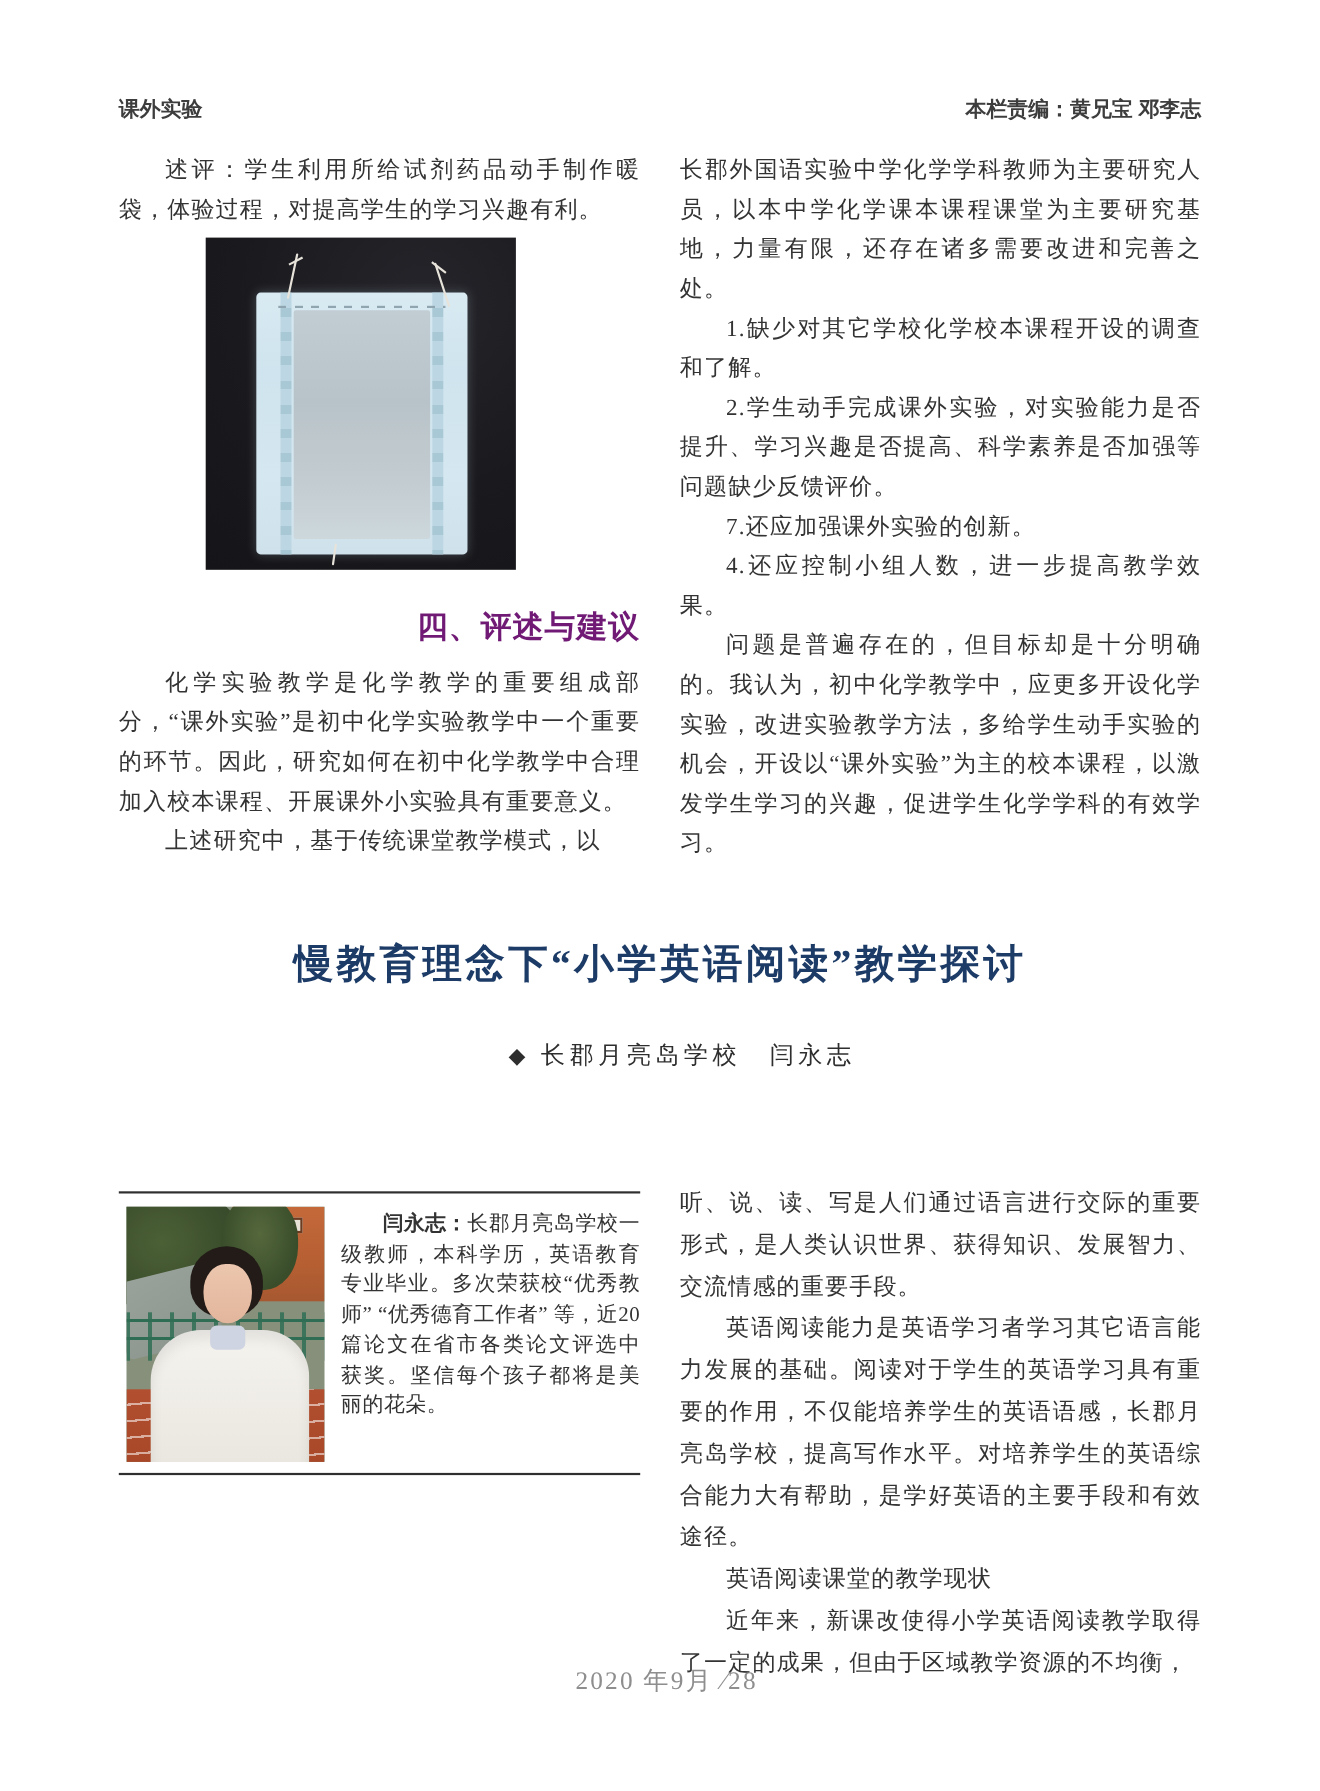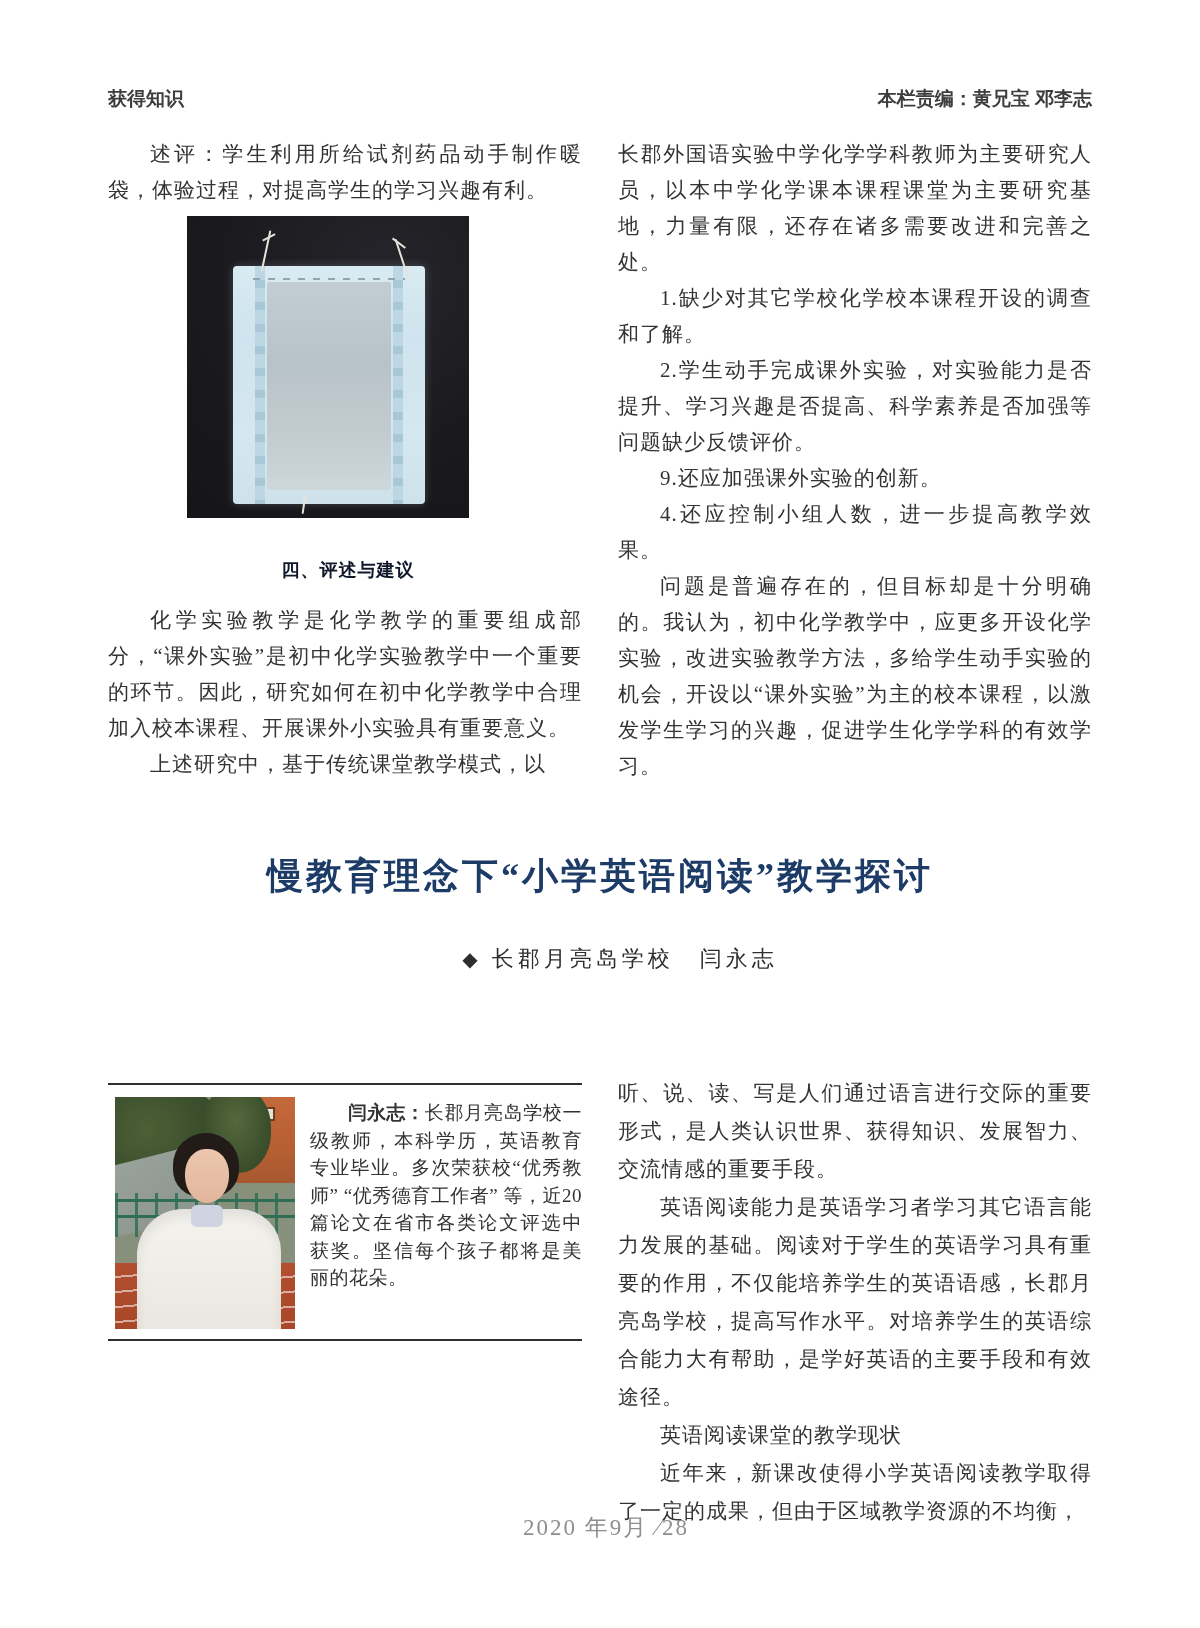--- a/index.html
+++ b/index.html
@@ -57,23 +57,23 @@
   .bag-seam-l { left:22px; } .bag-seam-r { right:22px; }
   .thread { position:absolute; width:2px; height:42px; background:#e7e3da; border-radius:2px; }
   .thread.t1 { left:78px; top:14px; transform:rotate(12deg); }
   .thread.t1::after { content:""; position:absolute; left:-6px; top:6px; width:14px; height:2px; background:#e7e3da; transform:rotate(-40deg); }
   .thread.t2 { left:214px; top:22px; transform:rotate(-18deg); }
   .thread.t2::after { content:""; position:absolute; left:-5px; top:4px; width:16px; height:2px; background:#e7e3da; transform:rotate(55deg); }
   .thread.t3 { left:116px; top:278px; height:20px; transform:rotate(8deg); }
 
   .sec-head {
     font-family:"Liberation Sans", sans-serif;
-    font-weight:bold; font-size:18px; color:#0f172a;
+    font-weight:bold; font-size:28px; color:#701a75;
     letter-spacing:1px; margin:34px 0 14px 6px !important;
-    text-align:center;
+    text-align:right;
   }
 
   
   .a2title {
     position:absolute; top:852px; left:0; width:100%;
     text-align:center;
     font-family:"Liberation Serif", serif;
     font-weight:bold; font-size:36px; letter-spacing:3px;
     color:#1c3b66;
   }
@@ -148,21 +148,21 @@
     font-family:Liberation Serif, serif;
     font-size:23px; color:#8e8e8e; letter-spacing:2px;
   }
 </style>
 </head>
 <body>
 
 <div class="page">
 
   <div class="hdr">
-    <span>获得知识</span>
+    <span>课外实验</span>
     <span>本栏责编：黄兄宝 邓李志</span>
   </div>
 
   <div class="art1">
     <div class="col">
       <p class="ind">述评：学生利用所给试剂药品动手制作暖袋，体验过程，对提高学生的学习兴趣有利。</p>
 
       <div class="bagphoto">
         <div class="bag">
           <div class="bag-seam-l"></div>
@@ -177,21 +177,21 @@
 
       <p class="sec-head">四、评述与建议</p>
       <p class="ind">化学实验教学是化学教学的重要组成部分，“课外实验”是初中化学实验教学中一个重要的环节。因此，研究如何在初中化学教学中合理加入校本课程、开展课外小实验具有重要意义。</p>
       <p class="ind">上述研究中，基于传统课堂教学模式，以</p>
     </div>
 
     <div class="col">
       <p>长郡外国语实验中学化学学科教师为主要研究人员，以本中学化学课本课程课堂为主要研究基地，力量有限，还存在诸多需要改进和完善之处。</p>
       <p class="ind">1.缺少对其它学校化学校本课程开设的调查和了解。</p>
       <p class="ind">2.学生动手完成课外实验，对实验能力是否提升、学习兴趣是否提高、科学素养是否加强等问题缺少反馈评价。</p>
-      <p class="ind">9.还应加强课外实验的创新。</p>
+      <p class="ind">7.还应加强课外实验的创新。</p>
       <p class="ind">4.还应控制小组人数，进一步提高教学效果。</p>
       <p class="ind">问题是普遍存在的，但目标却是十分明确的。我认为，初中化学教学中，应更多开设化学实验，改进实验教学方法，多给学生动手实验的机会，开设以“课外实验”为主的校本课程，以激发学生学习的兴趣，促进学生化学学科的有效学习。</p>
     </div>
   </div>
 
   <div class="a2title">慢教育理念下“小学英语阅读”教学探讨</div>
   <div class="a2author"><span class="dia">◆</span><span>长郡月亮岛学校　闫永志</span></div>
 
   <div class="biobox">
     <div class="portrait">

